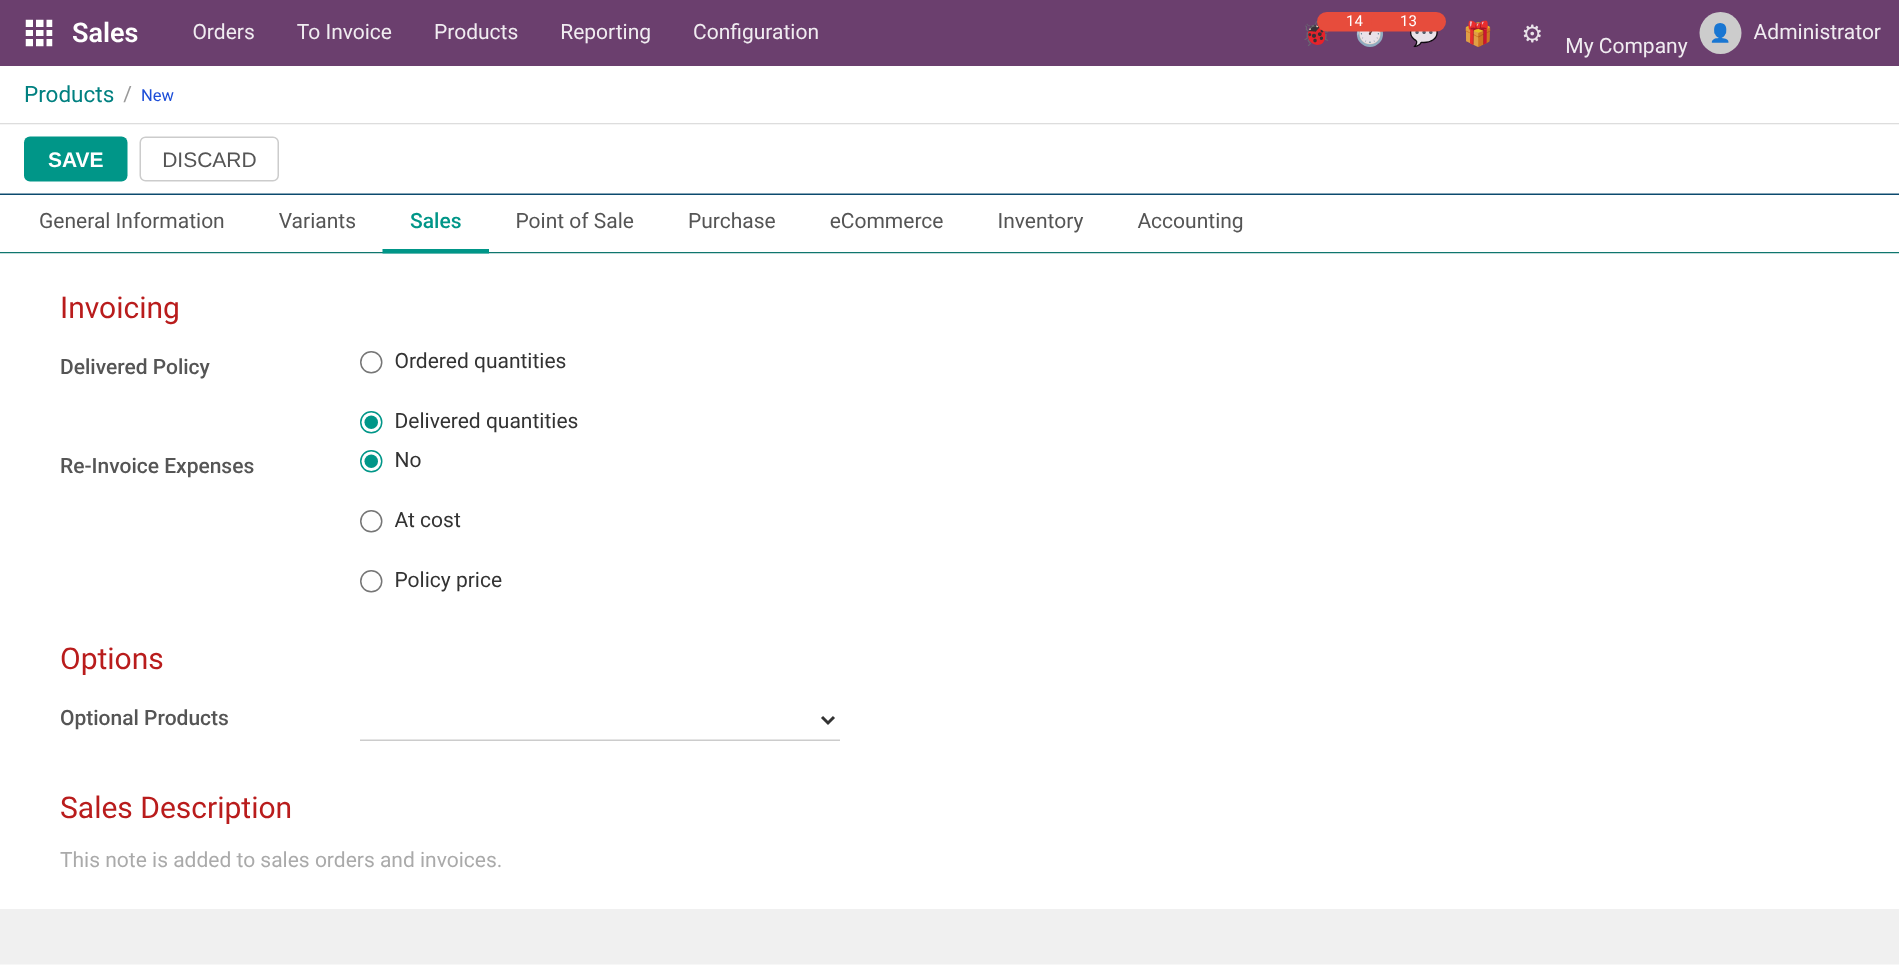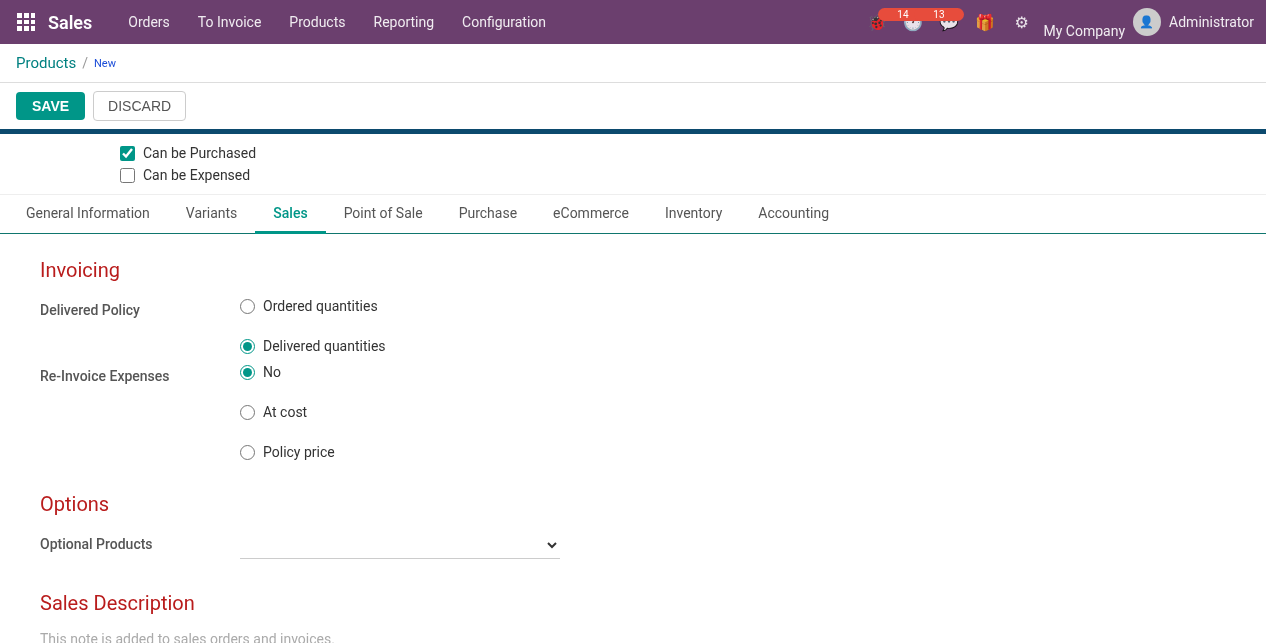--- a/index.html
+++ b/index.html
@@ -18,21 +18,21 @@
     .topbar-avatar { width: 28px; height: 28px; border-radius: 50%; background: #ccc; display: flex; align-items: center; justify-content: center; color: #555; font-size: 12px; cursor: pointer; overflow: hidden; }
     .topbar-user { color: rgba(255,255,255,0.9); font-size: 14px; cursor: pointer; }
 
     
     .breadcrumb-bar { background: #fff; padding: 10px 16px; border-bottom: 1px solid #ddd; display: flex; align-items: center; gap: 6px; }
     .breadcrumb-link { color: #008080; cursor: pointer; font-size: 15px; }
     .breadcrumb-sep { color: #999; }
     .breadcrumb-current { color: #1d4ed8; font-size: 11px; }
 
     
-    .action-bar { background: #fff; padding: 8px 16px; border-bottom: 5px solid #0c4a6e; display: flex; gap: 8px; align-items: center; }
+    .action-bar { background: #fff; padding: 8px 16px; border-bottom: 1px solid #0c4a6e; display: flex; gap: 8px; }
     .btn-save { background: #009688; color: #fff; border: none; padding: 6px 16px; border-radius: 4px; cursor: pointer; font-size: 14px; font-weight: 600; }
     .btn-discard { background: transparent; color: #555; border: 1px solid #ccc; padding: 6px 14px; border-radius: 4px; cursor: pointer; font-size: 14px; }
 
     
     .main-content { background: #fff; margin: 0; padding: 0; }
 
     
     .checkbox-area { padding: 8px 120px; border-bottom: 1px solid #eee; }
     .checkbox-row { display: flex; align-items: center; gap: 8px; padding: 3px 0; }
     .checkbox-row input[type="checkbox"] { width: 15px; height: 15px; accent-color: #009688; }
@@ -111,30 +111,20 @@
   <span class="breadcrumb-current">New</span>
 </div>
 
 <div class="action-bar">
   <button class="btn-save">SAVE</button>
   <button class="btn-discard">DISCARD</button>
 </div>
 
 <div class="main-content">
 
-  <div class="checkbox-area">
-    <div class="checkbox-row">
-      <input type="checkbox" checked="" style="">
-      <label class="checkbox-label">Can be Purchased</label>
-    </div>
-    <div class="checkbox-row">
-      <input type="checkbox" style="">
-      <label class="checkbox-label">Can be Expensed</label>
-    </div>
-  </div>
 
   <div class="tabs">
     <div class="tab">General Information</div>
     <div class="tab">Variants</div>
     <div class="tab active">Sales</div>
     <div class="tab">Point of Sale</div>
     <div class="tab">Purchase</div>
     <div class="tab">eCommerce</div>
     <div class="tab">Inventory</div>
     <div class="tab">Accounting</div>

